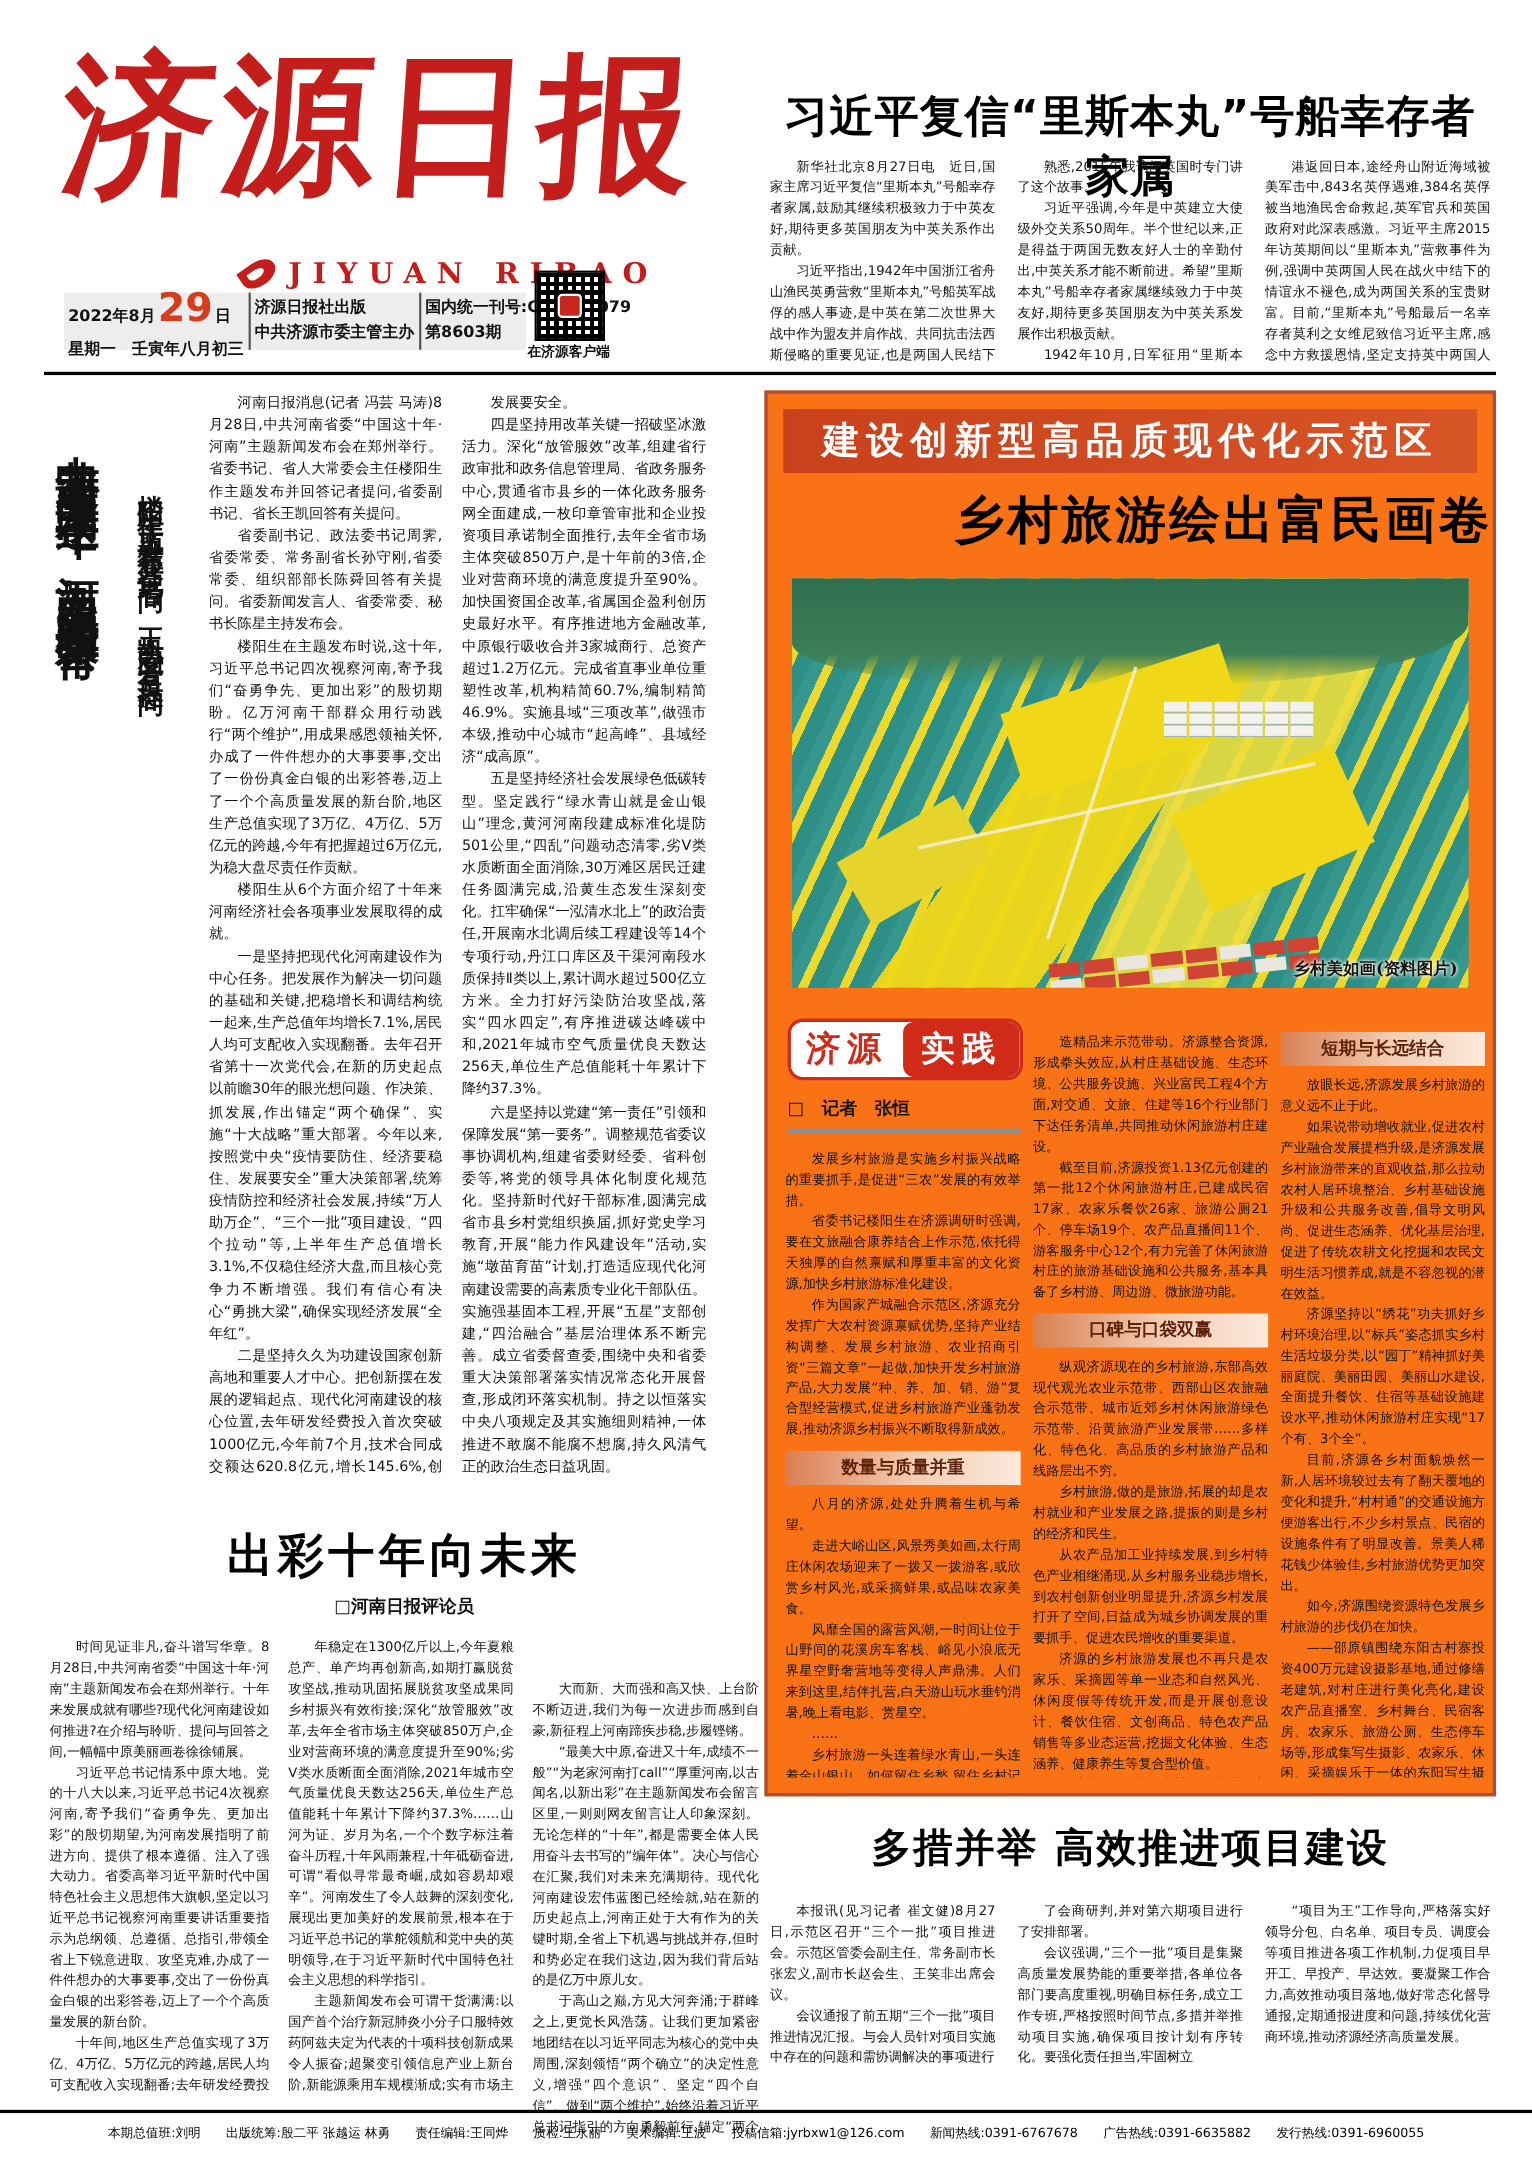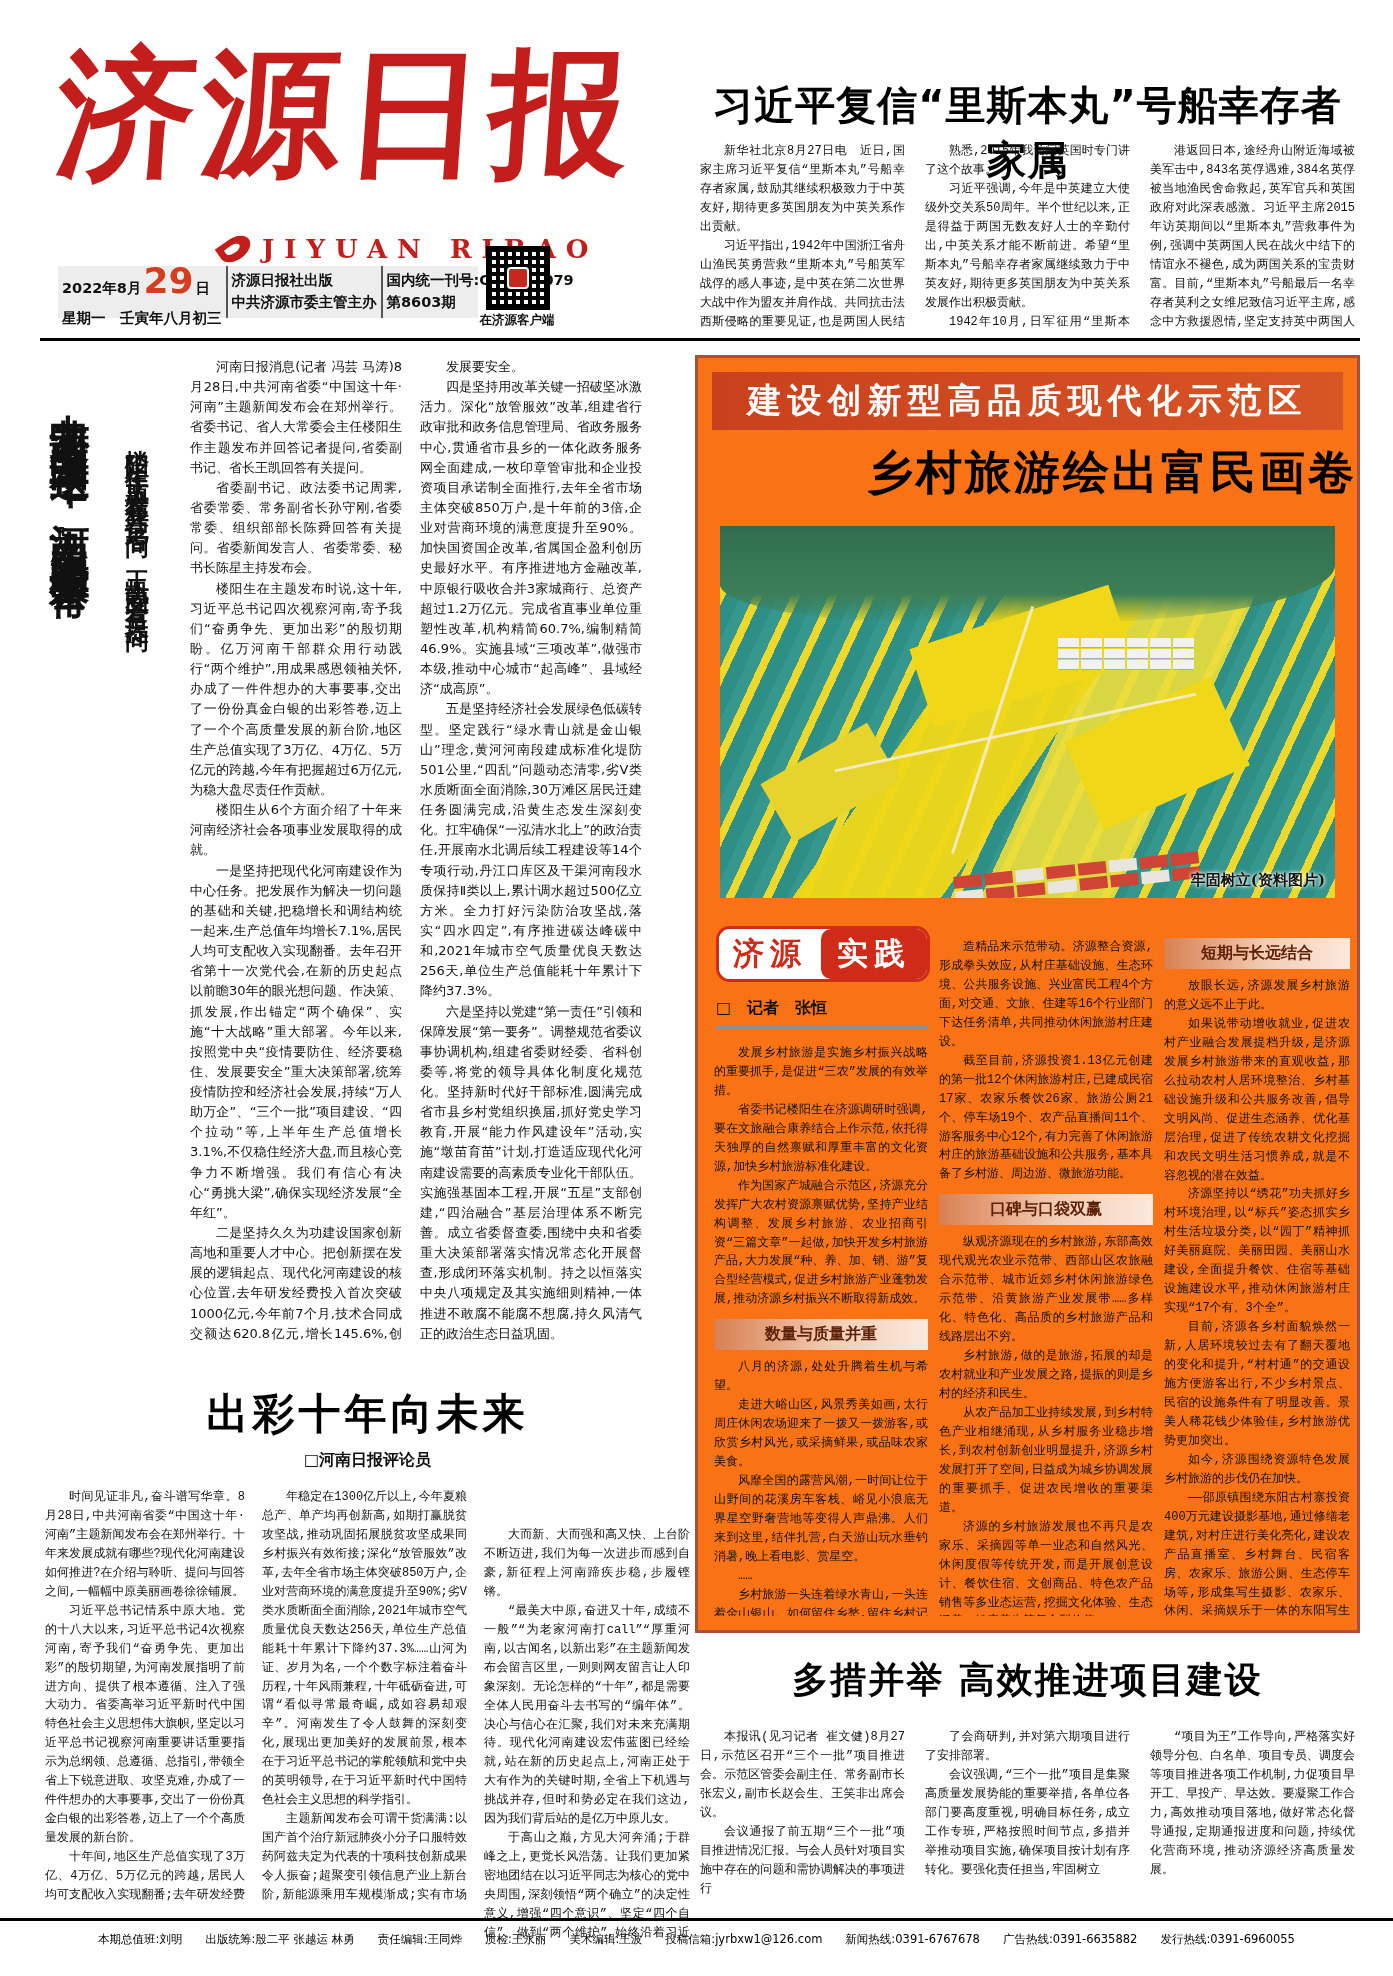--- a/index.html
+++ b/index.html
@@ -25,21 +25,21 @@
       position:relative;border:2px solid #000;}
   .qr:after{content:"";position:absolute;left:50%;top:50%;width:18px;height:18px;
       transform:translate(-50%,-50%);background:#c8271d;border:2px solid #fff;border-radius:4px;}
   .qrcap{font-size:12.5px;font-weight:700;text-align:center;}
   
   .rule{background:#000;}
   
   .cols{overflow:hidden;text-align:justify;}
   .cols p{margin:0;text-indent:2em;}
   .bt13 p{font-size:13px;line-height:1.55;}
-  .bt12 p{font-size:12px;line-height:1.58;font-family:Liberation Mono, monospace;}
+  .bt12 p{font-size:12px;line-height:1.58;}
   .headline{font-weight:900;text-align:center;color:#000;}
   
   .vhead{writing-mode:vertical-rl;text-orientation:upright;font-weight:900;
          font-size:40px;letter-spacing:5px;line-height:1.2;}
   .vsub{writing-mode:vertical-rl;text-orientation:upright;font-weight:700;
         font-size:24px;letter-spacing:7px;line-height:1.25;}
   
   .redbox{border:3px solid #a8503c;background:#f97316;}
   .banner{background:linear-gradient(90deg,#c9411c,#d85526);color:#fff;font-weight:900;
           font-size:34px;letter-spacing:6px;display:flex;align-items:center;justify-content:center;}
@@ -183,21 +183,21 @@
           <i></i>
           <i></i>
           <i></i>
           <i></i>
           <i></i>
           <i></i>
           <i></i>
           <i></i>
           <i></i>
       </div>
-      <div class="photocap">牢固树立(资料图片)</div>
+      <div class="photocap">乡村美如画(资料图片)</div>
     </div>
 
     <div class="abs badge" style="left:18px;top:568px;">
       <span class="badge-jy">济源</span>
       <span class="badge-sj">实践</span>
     </div>
 
     <div class="abs byline" style="left:18px;top:640px;">□　记者　张恒</div>
     <div class="abs byline-rule" style="left:18px;top:668px;width:212px;"></div>
 

